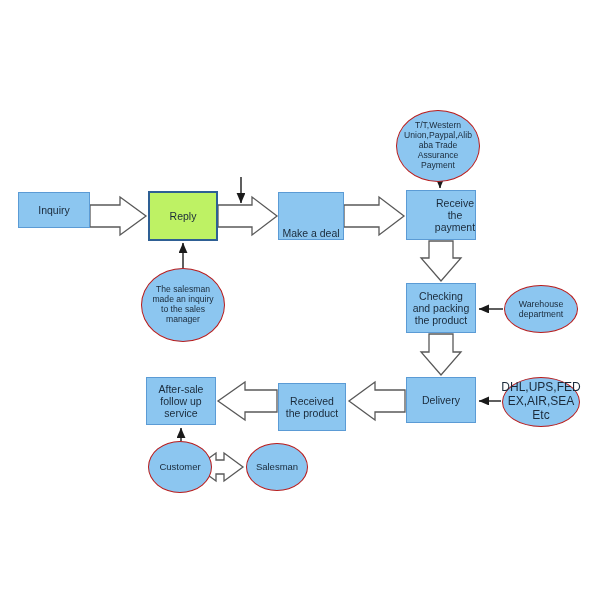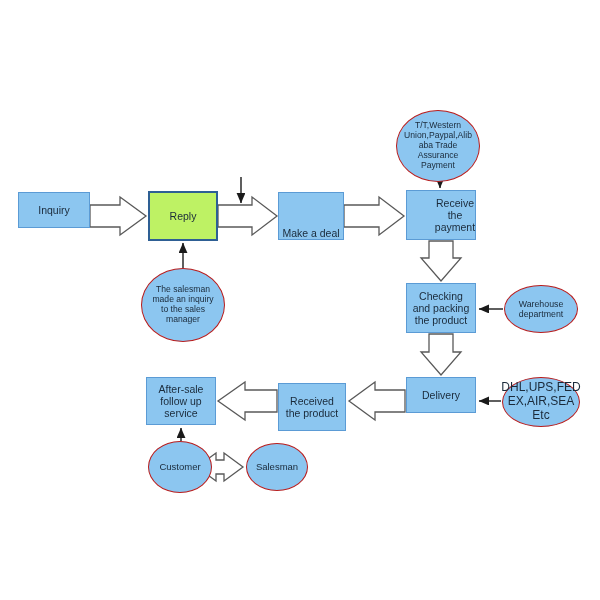--- a/index.html
+++ b/index.html
@@ -132,21 +132,21 @@
     <span>Receive the
 payment</span>
   </div>
 
   <div class="node node-rect" style="left:406px; top:283px; width:70px; height:50px;">
     <span>Checking
 and packing
 the product</span>
   </div>
 
-  <div class="node node-rect" style="left:406px; top:377px; width:70px; height:36px;">
+  <div class="node node-rect" style="left:406px; top:377px; width:70px; height:46px;">
     <span>Delivery</span>
   </div>
 
   <div class="node node-rect" style="left:278px; top:377px; width:68px; height:48px;margin-top:6px;">
     <span>Received
 the product</span>
   </div>
 
   <div class="node node-rect" style="left:146px; top:377px; width:70px; height:48px;">
     <span>After-sale

